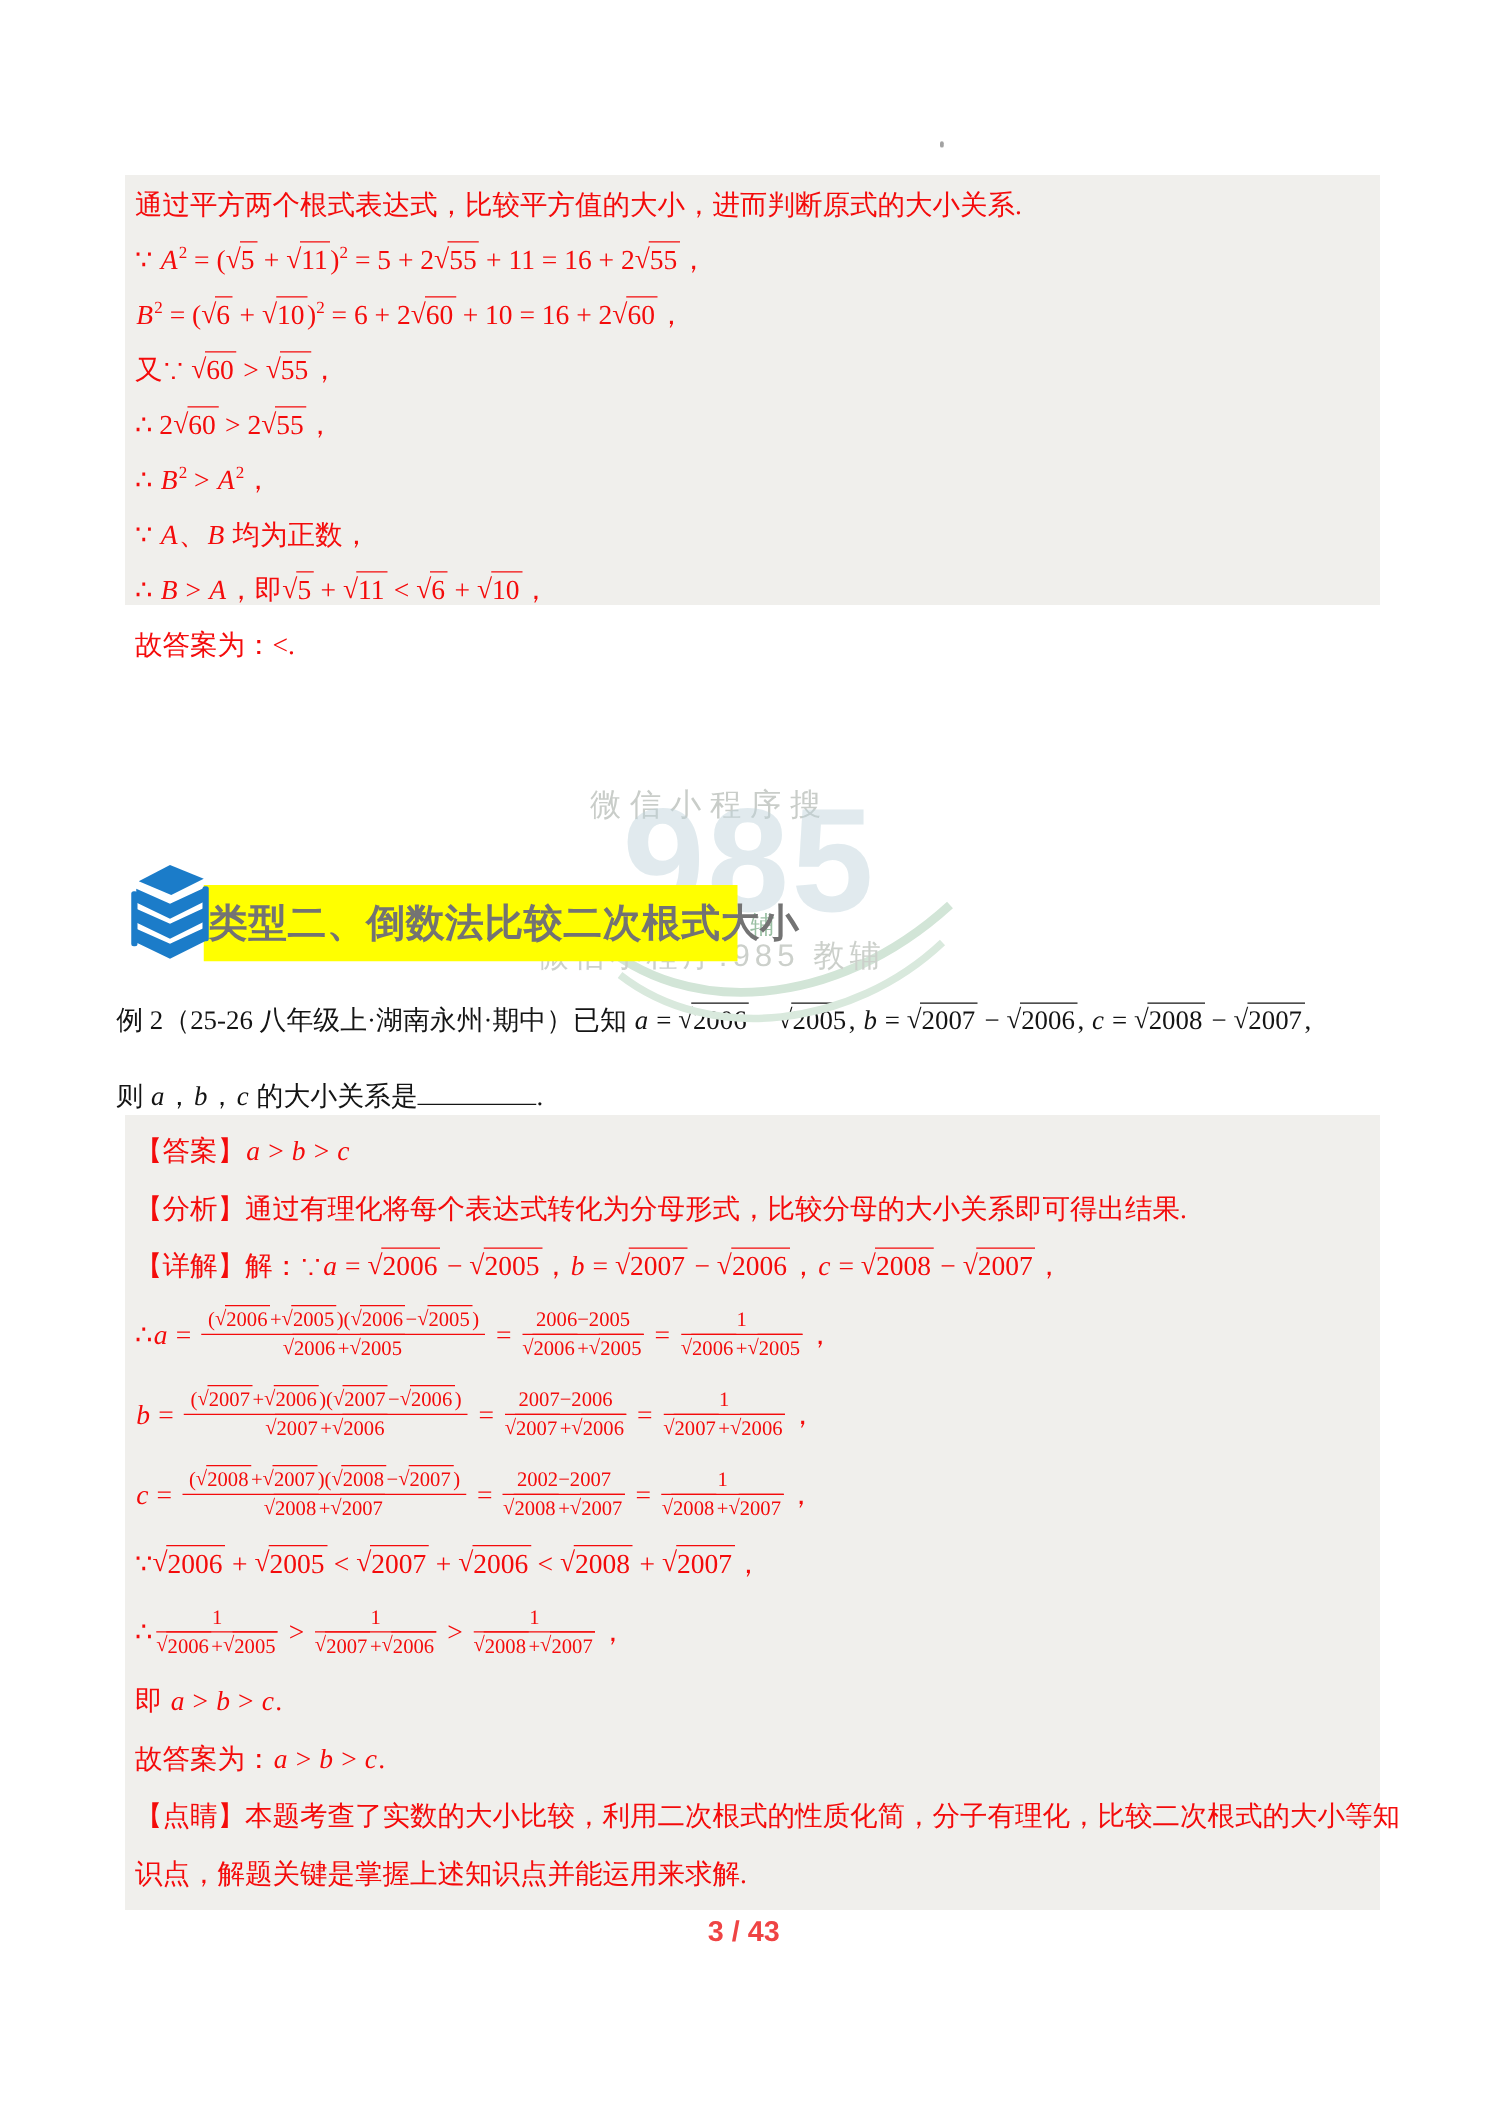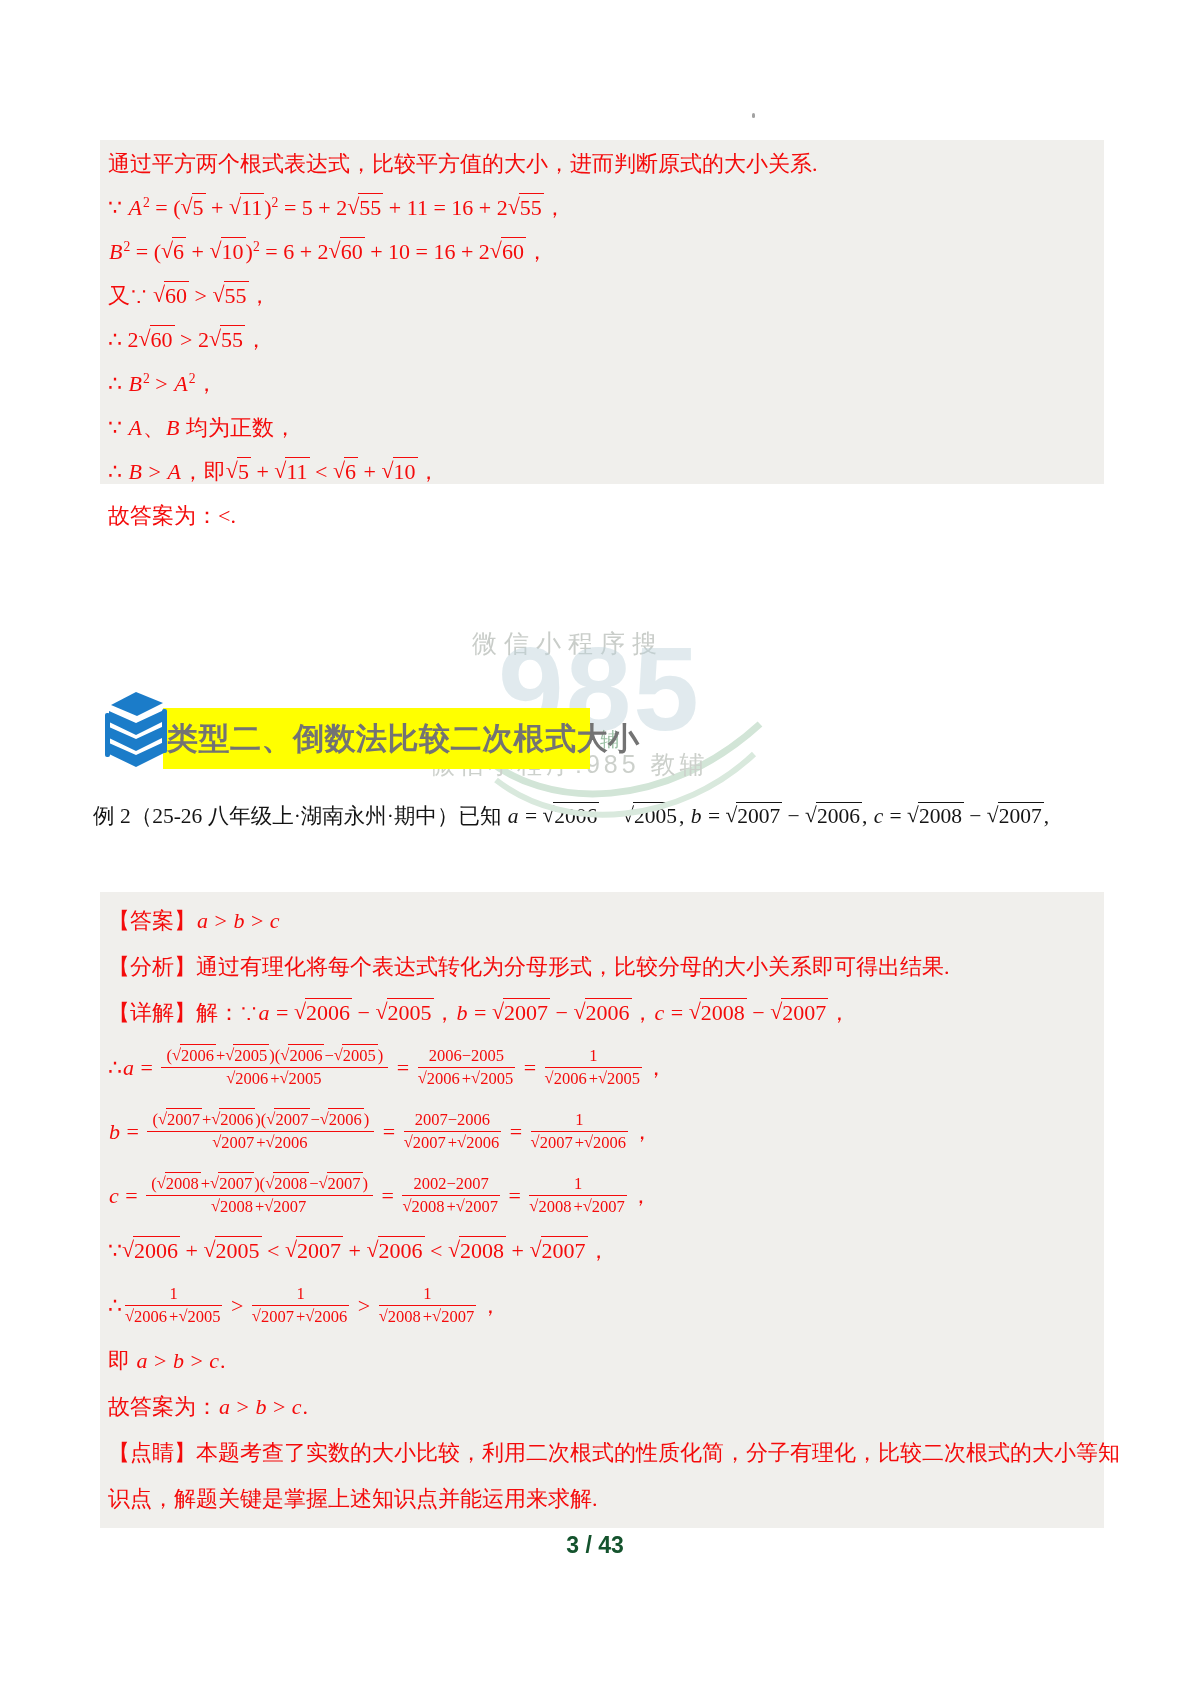--- a/index.html
+++ b/index.html
@@ -51,21 +51,21 @@
           color:#bdd2da;opacity:0.45;font-family:"Liberation Sans",sans-serif;letter-spacing:2px;}
   #wm-line2{left:430px;top:748px;font-size:25px;color:#ccd0cb;letter-spacing:4px;
             font-family:"Liberation Sans",sans-serif;}
   #wm-badge{left:600px;top:726px;font-size:20px;color:#79ab85;opacity:0.75;
             font-family:"Liberation Sans",sans-serif;}
   #wm-swoosh{left:468px;top:690px;}
 
   
   #page-number{position:absolute;left:0;top:1532px;width:100%;text-align:center;
                font-family:"Liberation Sans","DejaVu Sans",sans-serif;
-               font-weight:bold;font-size:23px;color:#14532d;}
+               font-weight:bold;font-size:23px;color:#ef4444;}
 
   #stray-mark{position:absolute;left:752px;top:113px;width:3px;height:5px;
               background:#8b8b8b;border-radius:2px;opacity:.8;}
 </style>
 </head>
 <body>
 
 <div class="page">
 
   <div id="stray-mark"></div>
@@ -98,20 +98,21 @@
     <path d="M6 54 L33 66 L61 53 L61 64 L33 78 L6 65 Z" fill="#1b7cc9"></path>
     <rect x="2" y="24" width="5" height="44" rx="2" fill="#1b7cc9"></rect>
     <rect x="59" y="20" width="5" height="44" rx="2" fill="#1b7cc9"></rect>
   </svg>
   <div id="heading-band">
     <span class="ht">类型二、倒数法比较二次根式大小</span>
   </div>
 
   <div id="example">
       <div class="line">例 2（25-26 八年级上·湖南永州·期中）已知 <i class="v">a</i> = <span class="sqrt"><span class="rs">√</span><span class="rad">2006</span></span> − <span class="sqrt"><span class="rs">√</span><span class="rad">2005</span></span>, <i class="v">b</i> = <span class="sqrt"><span class="rs">√</span><span class="rad">2007</span></span> − <span class="sqrt"><span class="rs">√</span><span class="rad">2006</span></span>, <i class="v">c</i> = <span class="sqrt"><span class="rs">√</span><span class="rad">2008</span></span> − <span class="sqrt"><span class="rs">√</span><span class="rad">2007</span></span>,</div>
+      <div class="line">则 <i class="v">a</i>，<i class="v">b</i>，<i class="v">c</i> 的大小关系是<span class="blank" style="width: 95px;"></span>.</div>
     </div>
 
   <div id="solution2" class="gray-block">
       <div class="line">【答案】<i class="v">a</i> &gt; <i class="v">b</i> &gt; <i class="v">c</i></div>
       <div class="line">【分析】通过有理化将每个表达式转化为分母形式，比较分母的大小关系即可得出结果.</div>
       <div class="line">【详解】解：∵<i class="v">a</i> = <span class="sqrt"><span class="rs">√</span><span class="rad">2006</span></span> − <span class="sqrt"><span class="rs">√</span><span class="rad">2005</span></span>，<i class="v">b</i> = <span class="sqrt"><span class="rs">√</span><span class="rad">2007</span></span> − <span class="sqrt"><span class="rs">√</span><span class="rad">2006</span></span>，<i class="v">c</i> = <span class="sqrt"><span class="rs">√</span><span class="rad">2008</span></span> − <span class="sqrt"><span class="rs">√</span><span class="rad">2007</span></span>，</div>
       <div class="line has-frac">∴<i class="v">a</i> = <span class="frac">
           <span class="num">(<span class="sqrt"><span class="rs">√</span><span class="rad">2006</span></span>+<span class="sqrt"><span class="rs">√</span><span class="rad">2005</span></span>)(<span class="sqrt"><span class="rs">√</span><span class="rad">2006</span></span>−<span class="sqrt"><span class="rs">√</span><span class="rad">2005</span></span>)</span>
           <span class="den"><span class="sqrt"><span class="rs">√</span><span class="rad">2006</span></span>+<span class="sqrt"><span class="rs">√</span><span class="rad">2005</span></span></span>
         </span> = <span class="frac">

